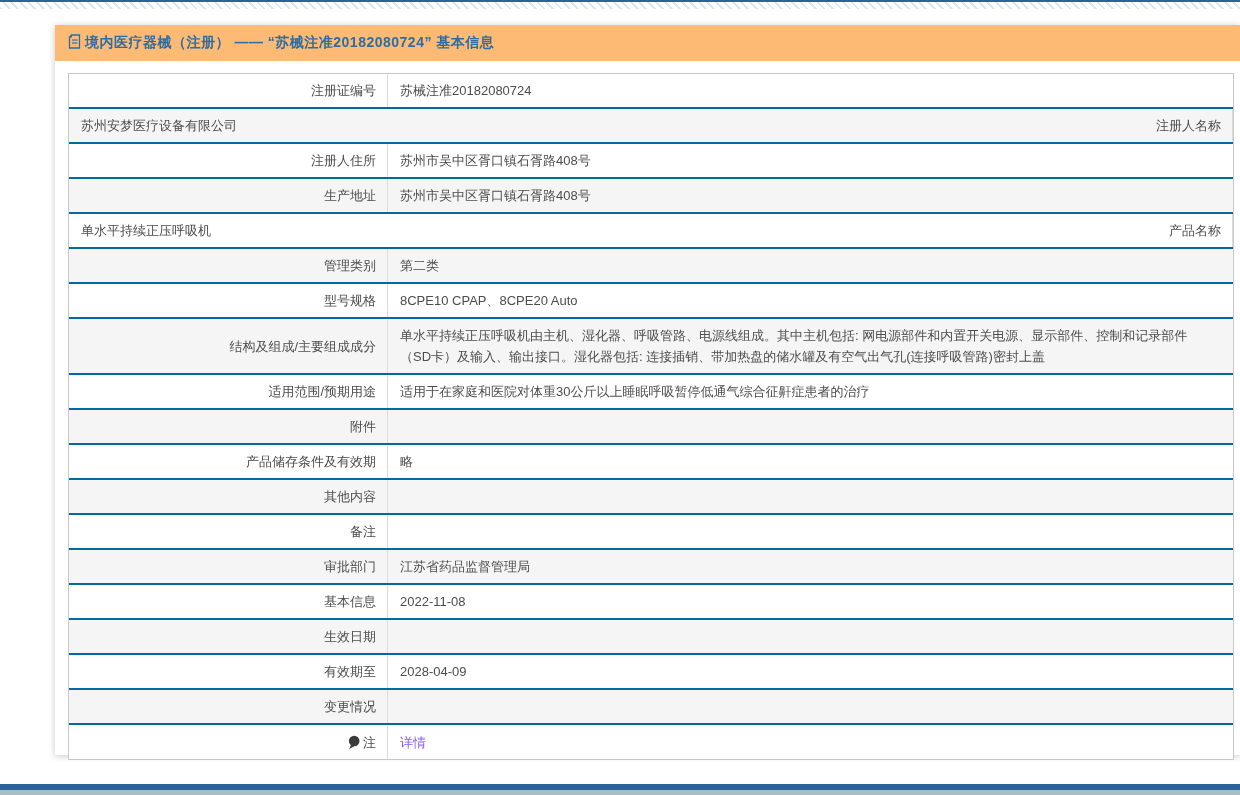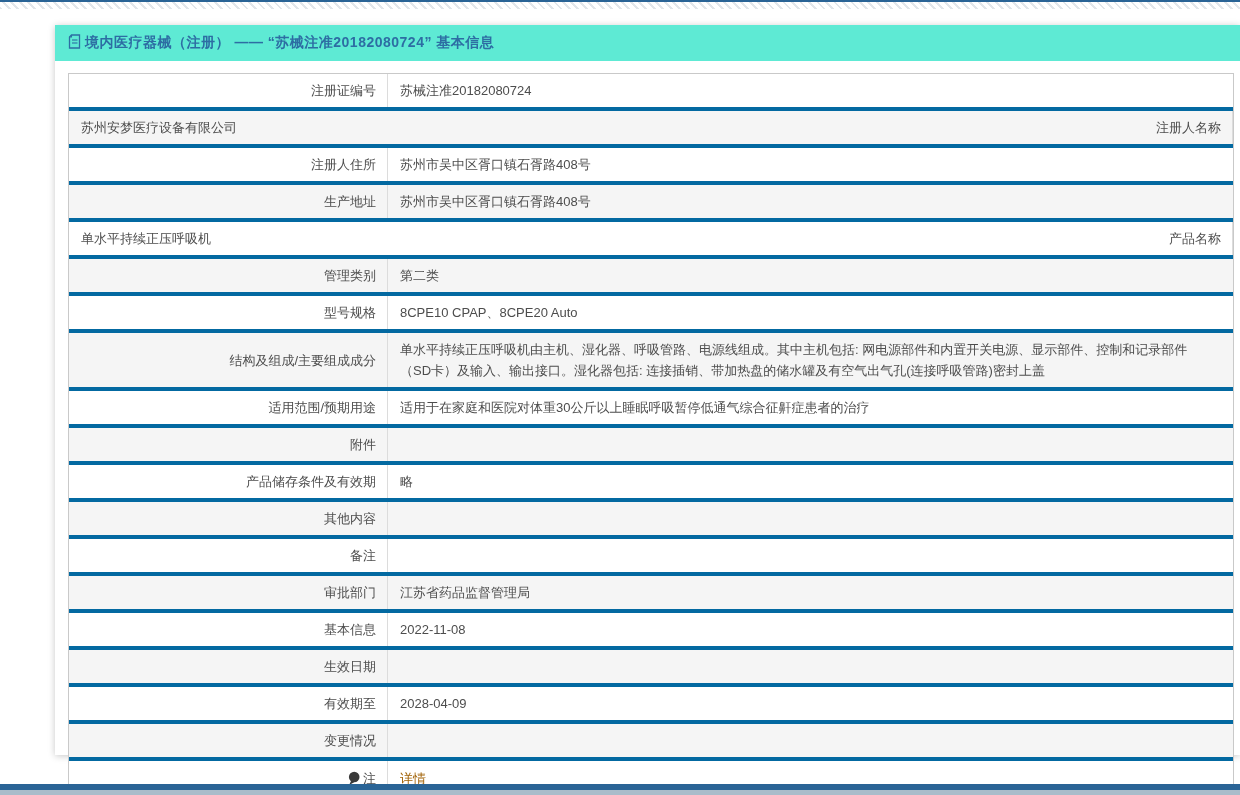--- a/index.html
+++ b/index.html
@@ -3,33 +3,33 @@
 <meta charset="utf-8">
 <style>
   * { margin:0; padding:0; box-sizing:border-box; }
   html,body { width:1240px; height:795px; overflow:hidden; background:#ffffff;
     font-family:"Liberation Sans","DejaVu Sans",sans-serif; }
   .top-line { position:absolute; left:0; top:0; width:1240px; height:2px; background:#2a6496; }
   .top-hatch { position:absolute; left:0; top:2px; width:1240px; height:7px;
     background:repeating-linear-gradient(45deg,#e2e6ea 0,#e2e6ea 2px,#ffffff 2px,#ffffff 6px); }
   .panel { position:absolute; left:55px; top:25px; right:0; height:730px; background:#ffffff;
     box-shadow:0 1px 7px rgba(0,0,0,0.22); }
-  .panel-header { height:36px; background:#5eead4; display:flex; align-items:center; padding-left:13px; }
+  .panel-header { height:36px; background:#fdba74; display:flex; align-items:center; padding-left:13px; }
   .panel-title { color:#2d6da3; font-size:14px; font-weight:bold; letter-spacing:0.5px; }
   .doc-icon { display:inline-block; margin-right:4px; vertical-align:-2px; }
   .info-table { margin:12px 6px 0 13px; border:1px solid #c9c9c9; background:#fff; }
-  .row { display:flex; min-height:34px; border-bottom:4px solid #0369a1; background:#ffffff; }
+  .row { display:flex; min-height:34px; border-bottom:2px solid #0369a1; background:#ffffff; }
   .row:last-child { border-bottom:none; }
   .row:nth-child(even) { background:#f5f5f5; }
   .cell { display:flex; align-items:center; font-size:13px; color:#4d4d4d; line-height:21px; }
   .cell.label { width:319px; justify-content:flex-end; text-align:right;
     padding:6px 11px 6px 8px; border-right:1px solid #dcdcdc; }
   .cell.value { flex:1; padding:6px 12px; text-align:left; }
   .cell.value.wide { padding-right:20px; }
-  .detail-link { color:#a16207; text-decoration:none; cursor:pointer; }
+  .detail-link { color:#8b5cf6; text-decoration:none; cursor:pointer; }
   .note-icon-wrap { display:inline-flex; margin-right:3px; align-items:center; }
   .footer-dark { position:absolute; left:0; top:784px; width:1240px; height:6px; background:#2a6496; }
   .footer-light { position:absolute; left:0; top:790px; width:1240px; height:5px; background:#a9bcca; }
 </style>
 </head>
 <body>
 
 <div class="top-line"></div>
 <div class="top-hatch"></div>
 

